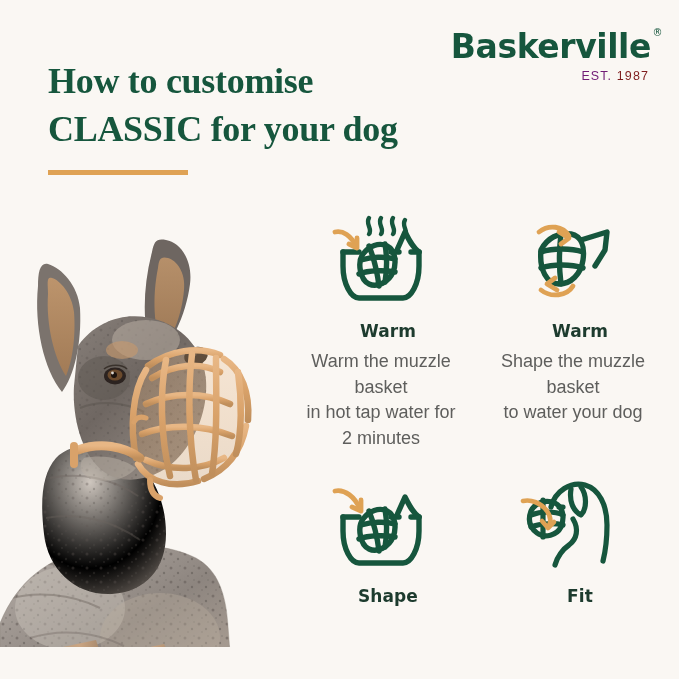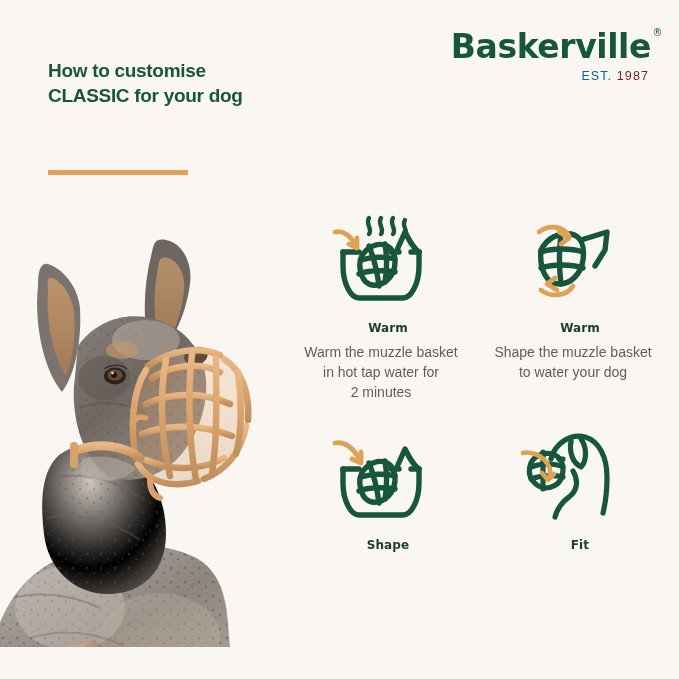--- a/index.html
+++ b/index.html
@@ -51,31 +51,31 @@
   }
   #brand-est-row {
     margin-top: 7px;
     margin-right: 2px;
     font-family: "Liberation Sans", sans-serif;
     font-size: 12.5px;
     letter-spacing: 1.1px;
     font-weight: normal;
     white-space: nowrap;
   }
-  .est-label { color: #0369a1; }
+  .est-label { color: #701a75; }
   .est-year  { color: #7f1d1d; }
 
   
   #headline {
     position: absolute;
     left: 48px;
     top: 58px;
     width: 400px;
-    font-family: Liberation Sans, sans-serif;
-    font-size: 19px;
+    font-family: Liberation Serif, serif;
+    font-size: 36px;
     font-weight: bold;
     line-height: 1.32;
     letter-spacing: -0.3px;
     color: #16563d;
     white-space: pre-line;
   }
   #headline-rule {
     position: absolute;
     left: 48px;
     top: 170px;
@@ -116,30 +116,30 @@
   .step-icon {
     height: 104px;
     display: flex;
     align-items: flex-end;
     justify-content: center;
     margin-bottom: 9px;
   }
   .step-icon svg { display: block; overflow: visible; }
   .step-title {
     font-family: "DejaVu Sans", sans-serif;
-    font-size: 12px;
+    font-size: 17px;
     font-weight: bold;
     color: #1d3b2e;
     letter-spacing: 0.1px;
     margin-bottom: 8px;
     margin-left: 14px;
   }
   .step-desc {
     font-family: "Liberation Sans", sans-serif;
-    font-size: 14px;
+    font-size: 18px;
     line-height: 1.42;
     color: #5e5e5c;
     white-space: pre-line;
     max-width: 185px;
   }
 </style>
 </head>
 <body>
 
 <div id="page">

